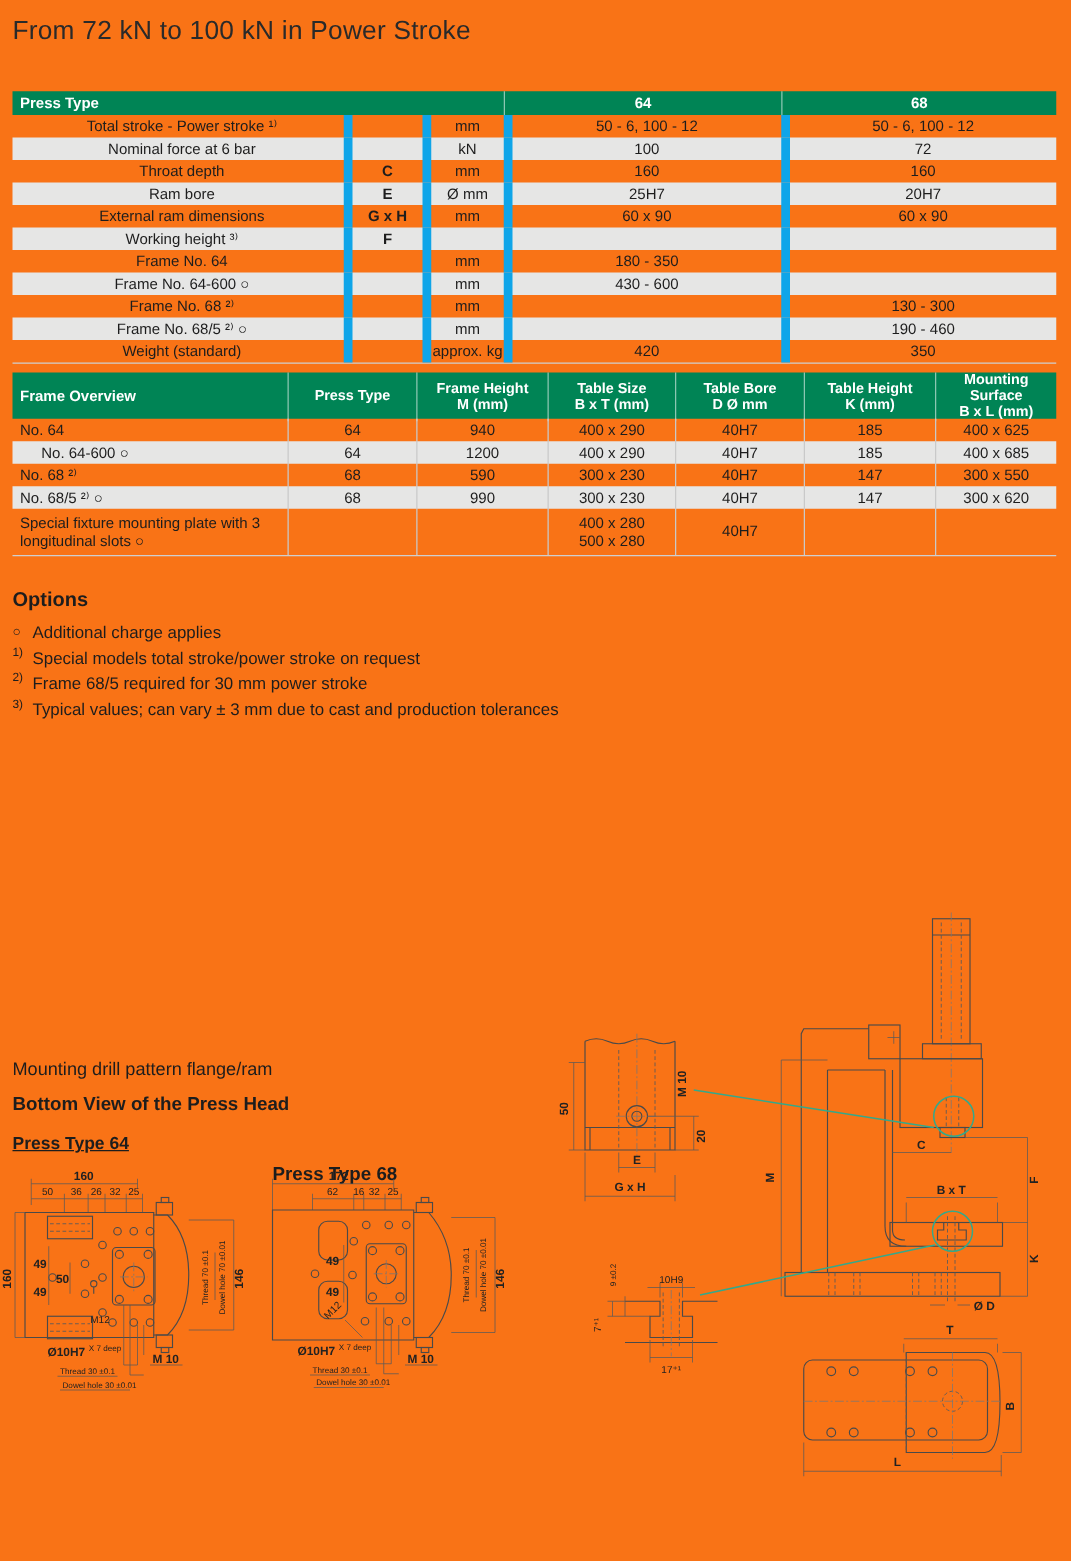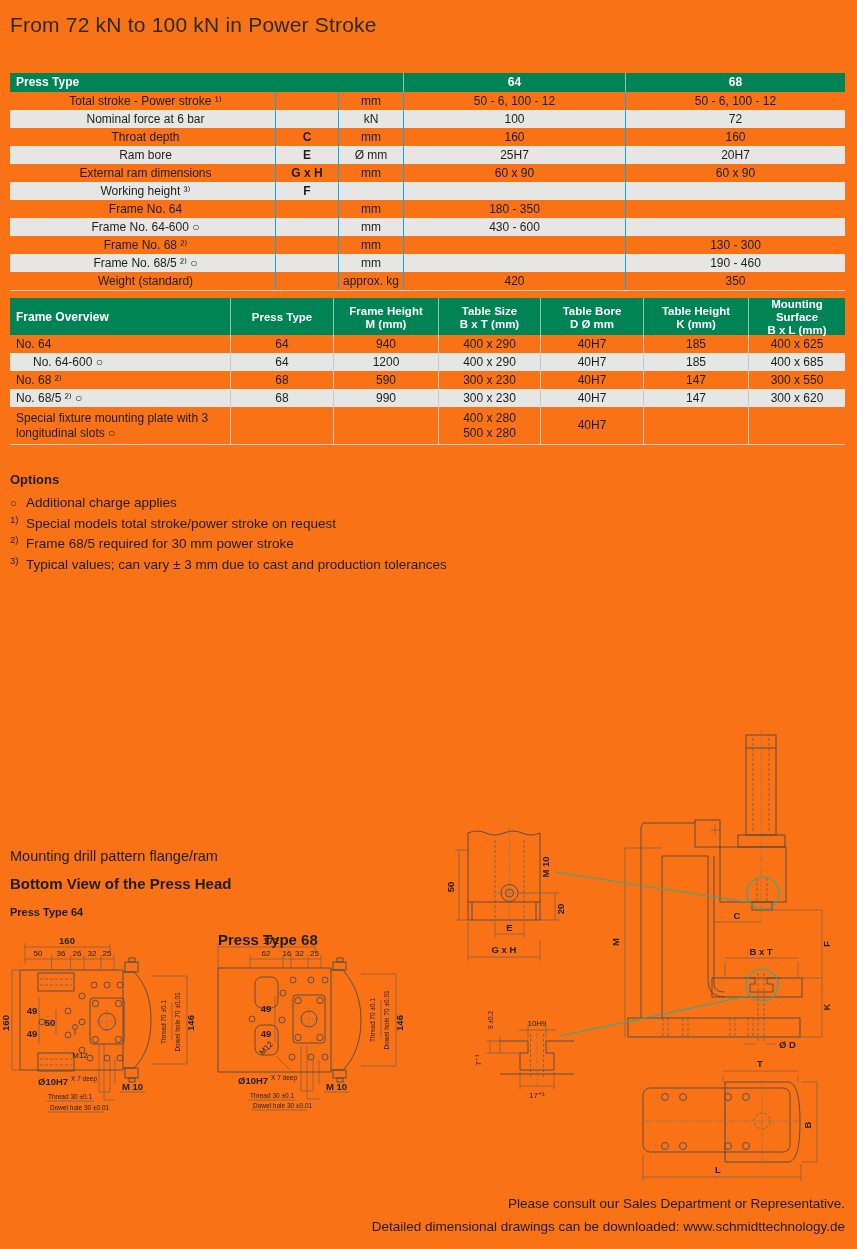--- a/index.html
+++ b/index.html
@@ -11,21 +11,21 @@
   #page-title{left:10px;top:13px;font-size:21px;font-weight:400;color:#2a2a2a;letter-spacing:.2px;}
 
   
   #spec-table{left:10px;top:73px;width:835px;font-size:12px;border-bottom:1px solid #cfcfcf;}
   .t1-header{display:grid;grid-template-columns:393px 222px 220px;background:#008455;color:#fff;
              font-weight:bold;height:19px;line-height:19px;}
   .t1-header .hl{padding-left:6px;}
   .t1-header .hc{text-align:center;border-left:1px solid rgba(255,255,255,.55);}
   .t1-row{display:grid;grid-template-columns:265px 63px 65px 222px 220px;height:18px;line-height:18px;}
   .t1-row>div{overflow:hidden;white-space:nowrap;box-sizing:border-box;}
-  .t1-row>div+div{border-left:1px solid #0ea5e9;}
+  .t1-row>div+div{border-left:7px solid #0ea5e9;}
   .c-label{padding-left:6px;text-align:center;}
   .c-sym{text-align:center;font-weight:bold;}
   .c-unit,.c-val{text-align:center;}
   #spec-table>div:nth-child(odd):not(:first-child){background:#e6e6e5;}
 
   
   #frame-table{left:10px;top:298px;width:835px;font-size:12px;border-bottom:1px solid #cfcfcf;}
   .t2-header{display:grid;grid-template-columns:220px 103px 105px 102px 103px 105px 97px;
              background:#008455;color:#fff;height:37px;}
   .t2-header>div{display:flex;flex-direction:column;justify-content:center;align-items:center;
@@ -36,31 +36,31 @@
   .t2-row>div{text-align:center;overflow:hidden;box-sizing:border-box;}
   .t2-row>div+div{border-left:1px solid #c9c9c9;}
   .t2-row .c-label{text-align:left;}
   .t2-row.tall{height:37px;}
   .t2-row.tall>div{display:flex;flex-direction:column;justify-content:center;line-height:15px;}
   .t2-row.tall .c-label{white-space:normal;line-height:15px;}
   #frame-table>div:nth-child(odd):not(:first-child){background:#e6e6e5;}
 
   
   #options{left:10px;top:472px;width:445px;}
-  .opt-title{font-size:13px;font-weight:bold;margin-bottom:6px;}
+  .opt-title{font-size:16px;font-weight:bold;margin-bottom:6px;}
   .opt-item{display:flex;font-size:13.5px;line-height:20.5px;color:#1d1d1d;}
   .opt-marker{width:16px;flex:none;}
   .marker-circle{font-size:11px;}
   .marker-sup{font-size:9.5px;position:relative;top:-4px;}
   .opt-text{flex:1;}
 
   
   #bv-title{left:10px;top:827px;font-size:15px;font-weight:bold;margin-top:48px;}
   #bv-sub{left:10px;top:848px;font-size:14.5px;}
-  #p64-title{left:10px;top:906px;font-size:11px;font-weight:bold;}
+  #p64-title{left:10px;top:906px;font-size:14px;font-weight:bold;text-decoration:underline;}
   #p68-title{left:218px;top:906px;font-size:15px;font-weight:bold;margin-top:25px;}
 
   
   #footer{right:12px;top:1192px;text-align:right;font-size:13.5px;line-height:23px;}
 
   
   svg{overflow:visible;}
   .ln{stroke:#4a4a4a;stroke-width:.9;fill:none;}
   .thin{stroke:#5a5a5a;stroke-width:.6;fill:none;}
   .dsh{stroke:#5a5a5a;stroke-width:.7;fill:none;stroke-dasharray:3,2;}
@@ -580,18 +580,14 @@
       <line class="thin" x1="181" y1="109" x2="181" y2="126"></line>
     <line class="thin" x1="23" y1="122" x2="181" y2="122"></line>
     <text class="dim dim-lg" x="98" y="118">L</text>
   </svg>
 
   <svg class="abs" style="left:430px;top:800px;pointer-events:none;" width="427" height="260" viewBox="0 0 427 260">
     <line class="grn" x1="125" y1="72" x2="317" y2="102"></line>
     <line class="grn" x1="130" y1="236" x2="318" y2="196"></line>
   </svg>
 
-  <div class="abs" id="footer">
-    <div>Please consult our Sales Department or Representative.</div>
-    <div>Detailed dimensional drawings can be downloaded: www.schmidttechnology.de</div>
-  </div>
 
 </div>
 
 </body></html>

